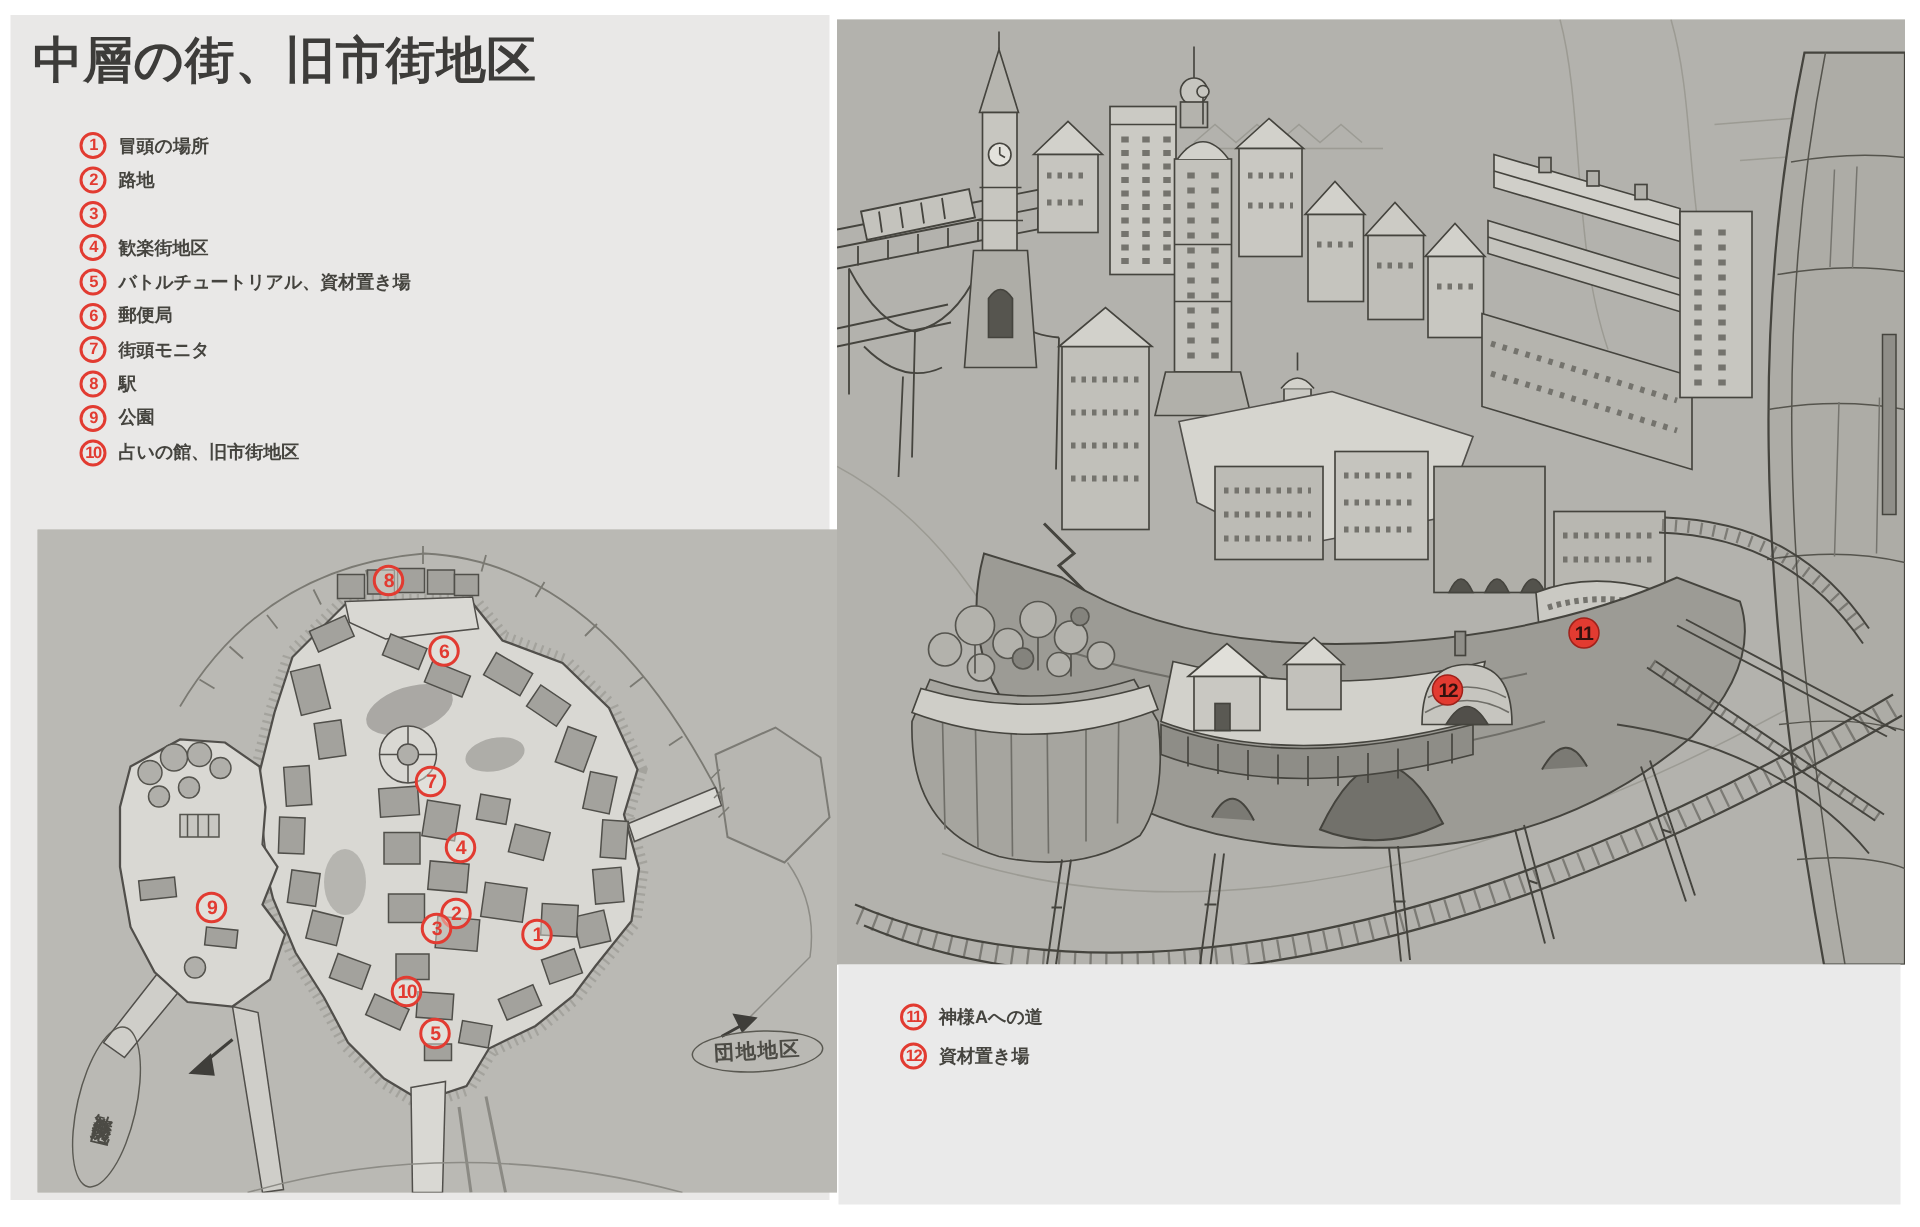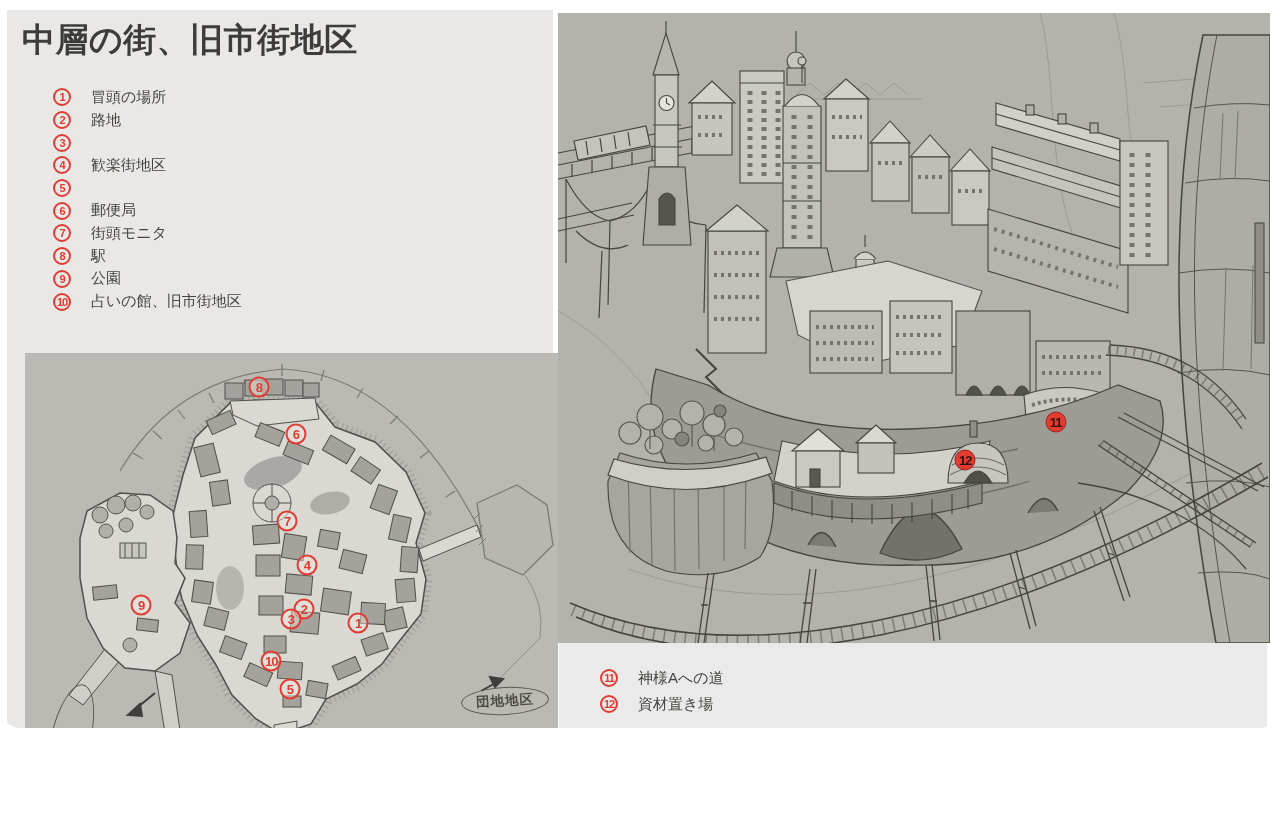--- a/index.html
+++ b/index.html
@@ -1,33 +1,33 @@
 <!DOCTYPE html>
 <html style="--marker-red: #e23b31; --note-red: #e60012;"><head>
 <meta charset="utf-8">
 <style>
   html,body{margin:0;padding:0;background:#fff;}
-  .stage{position:relative;width:1280px;height:728px;background:#fff;overflow:hidden;
+  .stage{position:relative;width:1280px;height:818px;background:#fff;overflow:hidden;
          font-family:"Liberation Sans","DejaVu Sans",sans-serif;border-radius:21px;}
   .panel{position:absolute;}
   .legend-panel{left:7px;top:10px;width:546px;height:790px;background:#e9e8e7;}
   .map-panel{left:25px;top:353px;width:533px;height:442px;background:#bab9b4;}
   .city-panel{left:558px;top:13px;width:712px;height:630px;background:#b3b2ad;}
   .bottom-panel{left:559px;top:643px;width:708px;height:160px;background:#eaeaea;}
 
   .page-title{position:absolute;left:15px;top:8px;font-size:33px;font-weight:700;
               color:#3d3c3a;letter-spacing:0.5px;white-space:nowrap;}
 
   .legend-list{position:absolute;left:46px;top:76px;}
   .legend-row{display:flex;align-items:center;height:22.7px;}
   .ncircle{box-sizing:border-box;display:inline-flex;align-items:center;justify-content:center;
            width:18px;height:18px;border:2px solid var(--marker-red,#e23b31);border-radius:50%;
            color:var(--marker-red,#e23b31);font-size:11px;font-weight:700;letter-spacing:-1px;
            flex:0 0 auto;}
-  .legend-label{margin-left:20px;font-size:15px;font-weight:400;color:#45443f;white-space:nowrap;}
+  .legend-label{margin-left:8px;font-size:12px;font-weight:700;color:#45443f;white-space:nowrap;}
 
   
   .marker{position:absolute;box-sizing:border-box;width:21px;height:21px;border-radius:50%;
           border:2px solid var(--marker-red,#e23b31);color:var(--marker-red,#e23b31);
           background:rgba(236,234,227,.45);
           font-size:13px;font-weight:700;letter-spacing:-1px;display:flex;align-items:center;
           justify-content:center;transform:translate(-50%,-50%);}
   .marker.solid{background:var(--marker-red,#e23b31);color:#33110e;border:1.5px solid #9f211a;}
 
   .district{position:absolute;box-sizing:border-box;border:1.5px solid #5a5952;border-radius:50%;
@@ -65,20 +65,21 @@
         </div>
       <div class="legend-row">
           <span class="ncircle">3</span>
         </div>
       <div class="legend-row">
           <span class="ncircle">4</span>
           <span class="legend-label">歓楽街地区</span>
         </div>
       <div class="legend-row">
           <span class="ncircle">5</span>
+          <span class="legend-label">バトルチュートリアル、資材置き場</span>
         </div>
       <div class="legend-row">
           <span class="ncircle">6</span>
           <span class="legend-label">郵便局</span>
         </div>
       <div class="legend-row">
           <span class="ncircle">7</span>
           <span class="legend-label">街頭モニタ</span>
         </div>
       <div class="legend-row">

